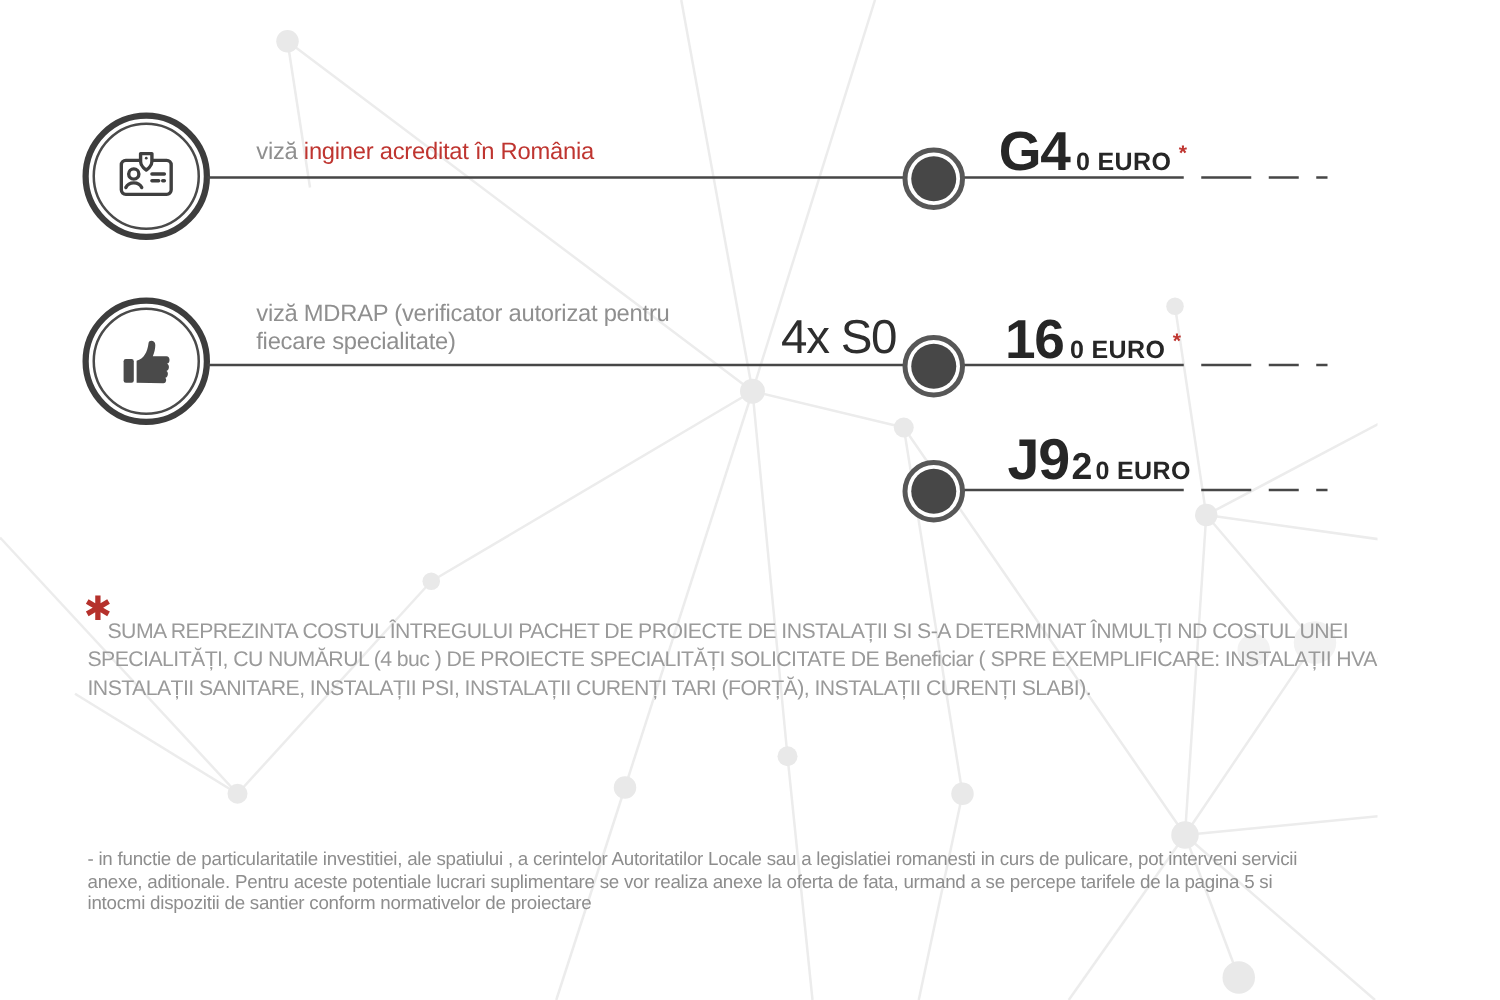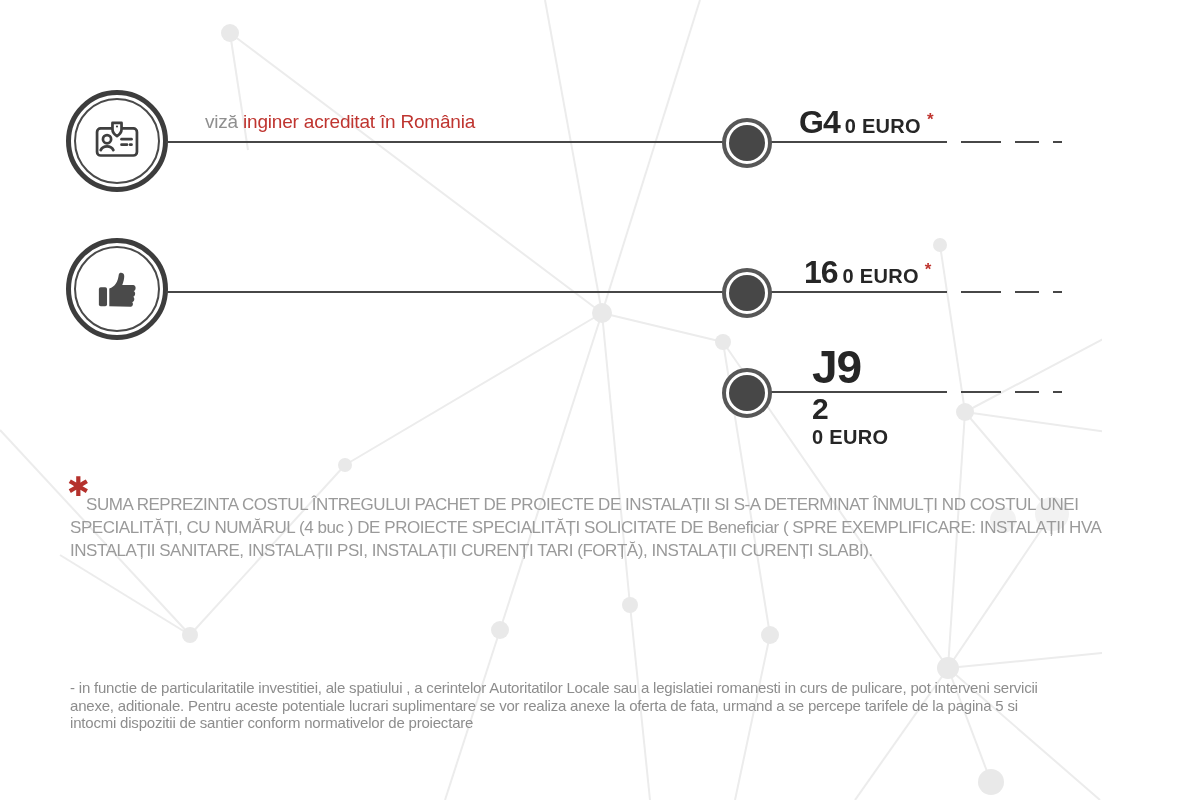--- a/index.html
+++ b/index.html
@@ -49,22 +49,22 @@
   
   .qty{position:absolute;width:172px;text-align:right;font-size:38px;line-height:42px;
     color:#2e2e2e;font-weight:400;letter-spacing:-1px;white-space:nowrap;}
   .qty.r1{left:545px;top:99px;}
   .qty.r2{left:545px;top:249px;}
 
   
   .price{position:absolute;display:flex;align-items:baseline;white-space:nowrap;color:#262626;}
   .price.r1{left:799px;top:100px;}
   .price.r2{left:804px;top:250px;justify-content:space-between;}
-  .price.r3{left:806px;top:342px;flex-direction:column;}
-  .p-big{font-size:32px;line-height:44px;font-weight:700;letter-spacing:-1px;}
+  .price.r3{left:806px;top:342px;}
+  .p-big{font-size:44px;line-height:44px;font-weight:700;letter-spacing:-1px;}
   .price.r3 .p-big{font-size:46px;line-height:50px;}
   .p-mid{font-size:30px;font-weight:700;margin-left:2px;letter-spacing:-0.5px;}
   .p-small{font-size:20px;font-weight:700;margin-left:3px;letter-spacing:0.3px;}
   .p-ast{font-size:17px;font-weight:700;color:#bf3530;margin-left:6px;transform:translateY(-8px);}
 
   
   .note-marker{position:absolute;left:67px;top:474px;font-size:27px;line-height:27px;color:#b5312c;}
   .note-text{position:absolute;left:70px;top:493px;width:1085px;font-size:17px;line-height:23px;
     color:#9a9a9a;letter-spacing:-0.45px;text-indent:16px;}
 
@@ -161,26 +161,31 @@
   </div>
 
   <div class="icon-circle r2">
     <div class="icon-inner">
       <svg width="58" height="58" viewBox="0 0 64 64" fill="#4a4a4a">
         <rect x="12" y="30" width="9" height="21" rx="2"></rect>
         <path d="M23.5 51 V31.5 c6.5 -2 9.5 -7.5 10.5 -15.5 c0.4 -3.2 6 -2.6 6 1.6 c0 3.2 -0.9 6.8 -2.2 9.9 h12 c3.6 0 3.6 6.2 0.5 6.7 c2.6 0.9 2.1 6 -0.5 6.4 c2.1 1 1.6 5.5 -1 6 c1.5 1.3 0.8 4.9 -1.6 4.9 z"></path>
       </svg>
     </div>
   </div>
+  <div class="label r2">
+    <span>viză MDRAP (verificator autorizat pentru fiecare specialitate)</span>
+    <span class="red"></span>
+  </div>
   <div class="hline r2"></div>
   <div class="dashes r2">
     <div class="dash d1"></div>
     <div class="dash d2"></div>
     <div class="dash d3"></div>
   </div>
+  <div class="qty r2">4x S0</div>
   <div class="node r2"></div>
   <div class="price r2">
     <span class="p-big">16</span>
     <span class="p-mid"></span>
     <span class="p-small">0 EURO</span>
     <span class="p-ast">*</span>
   </div>
 
   <div class="hline r3"></div>
   <div class="dashes r3">

